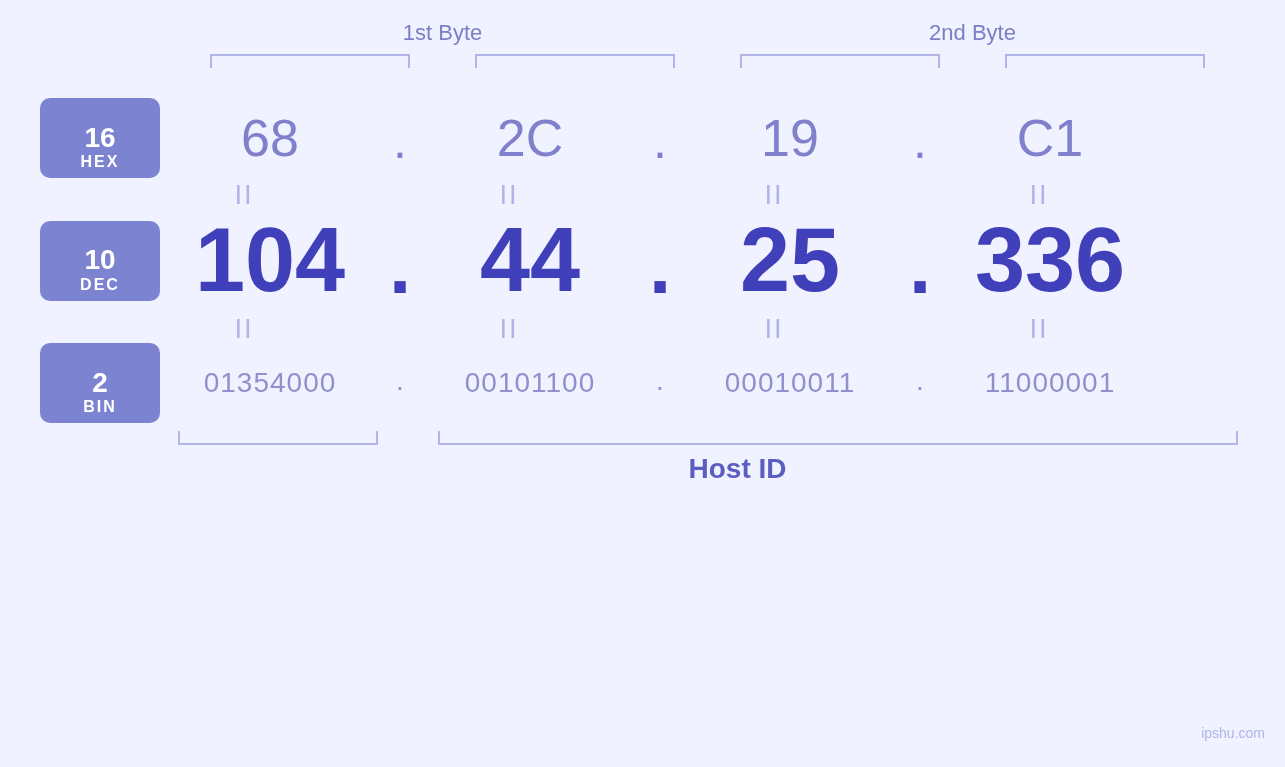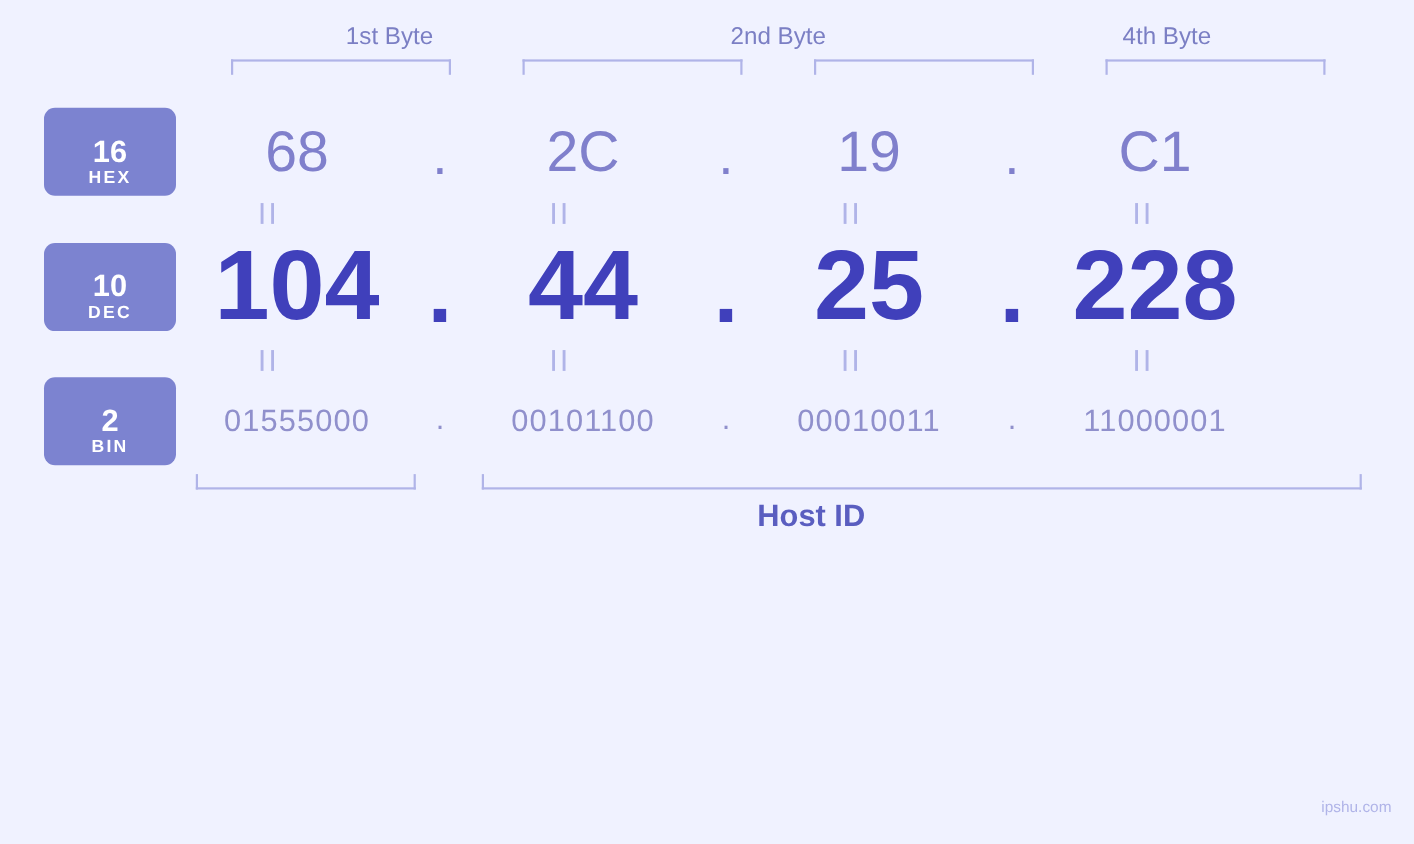--- a/index.html
+++ b/index.html
@@ -194,21 +194,20 @@
     }
   </style>
 </head>
 <body>
 
 <div class="container">
 
   <div class="byte-headers">
     <div class="byte-label">1st Byte</div>
     <div class="byte-label">2nd Byte</div>
-    <div class="byte-label">4th Byte</div>
   </div>
 
   <div class="bracket-row">
     <div class="bracket"></div>
     <div class="bracket"></div>
     <div class="bracket"></div>
     <div class="bracket"></div>
   </div>
 
   <div class="row-with-dots">
@@ -274,21 +273,21 @@
       <div class="dot-cell">
         <span class="dot">.</span>
       </div>
       <div class="val-cell">
         <span class="dec-val">25</span>
       </div>
       <div class="dot-cell">
         <span class="dot">.</span>
       </div>
       <div class="val-cell">
-        <span class="dec-val">228</span>
+        <span class="dec-val">336</span>
       </div>
     </div>
   </div>
 
   <div class="equals-row">
     <div class="equals-group">
         <span class="equals-sign">||</span>
       </div>
     <div class="equals-group">
         <span class="equals-sign">||</span>
@@ -301,21 +300,21 @@
       </div>
   </div>
 
   <div class="row-with-dots">
     <div class="base-badge">
       <span class="base-number">2</span>
       <span class="base-name">BIN</span>
     </div>
     <div class="values-with-dots">
       <div class="val-cell">
-        <span class="bin-val">01555000</span>
+        <span class="bin-val">01354000</span>
       </div>
       <div class="dot-cell">
         <span class="dot-bin">.</span>
       </div>
       <div class="val-cell">
         <span class="bin-val">00101100</span>
       </div>
       <div class="dot-cell">
         <span class="dot-bin">.</span>
       </div>

